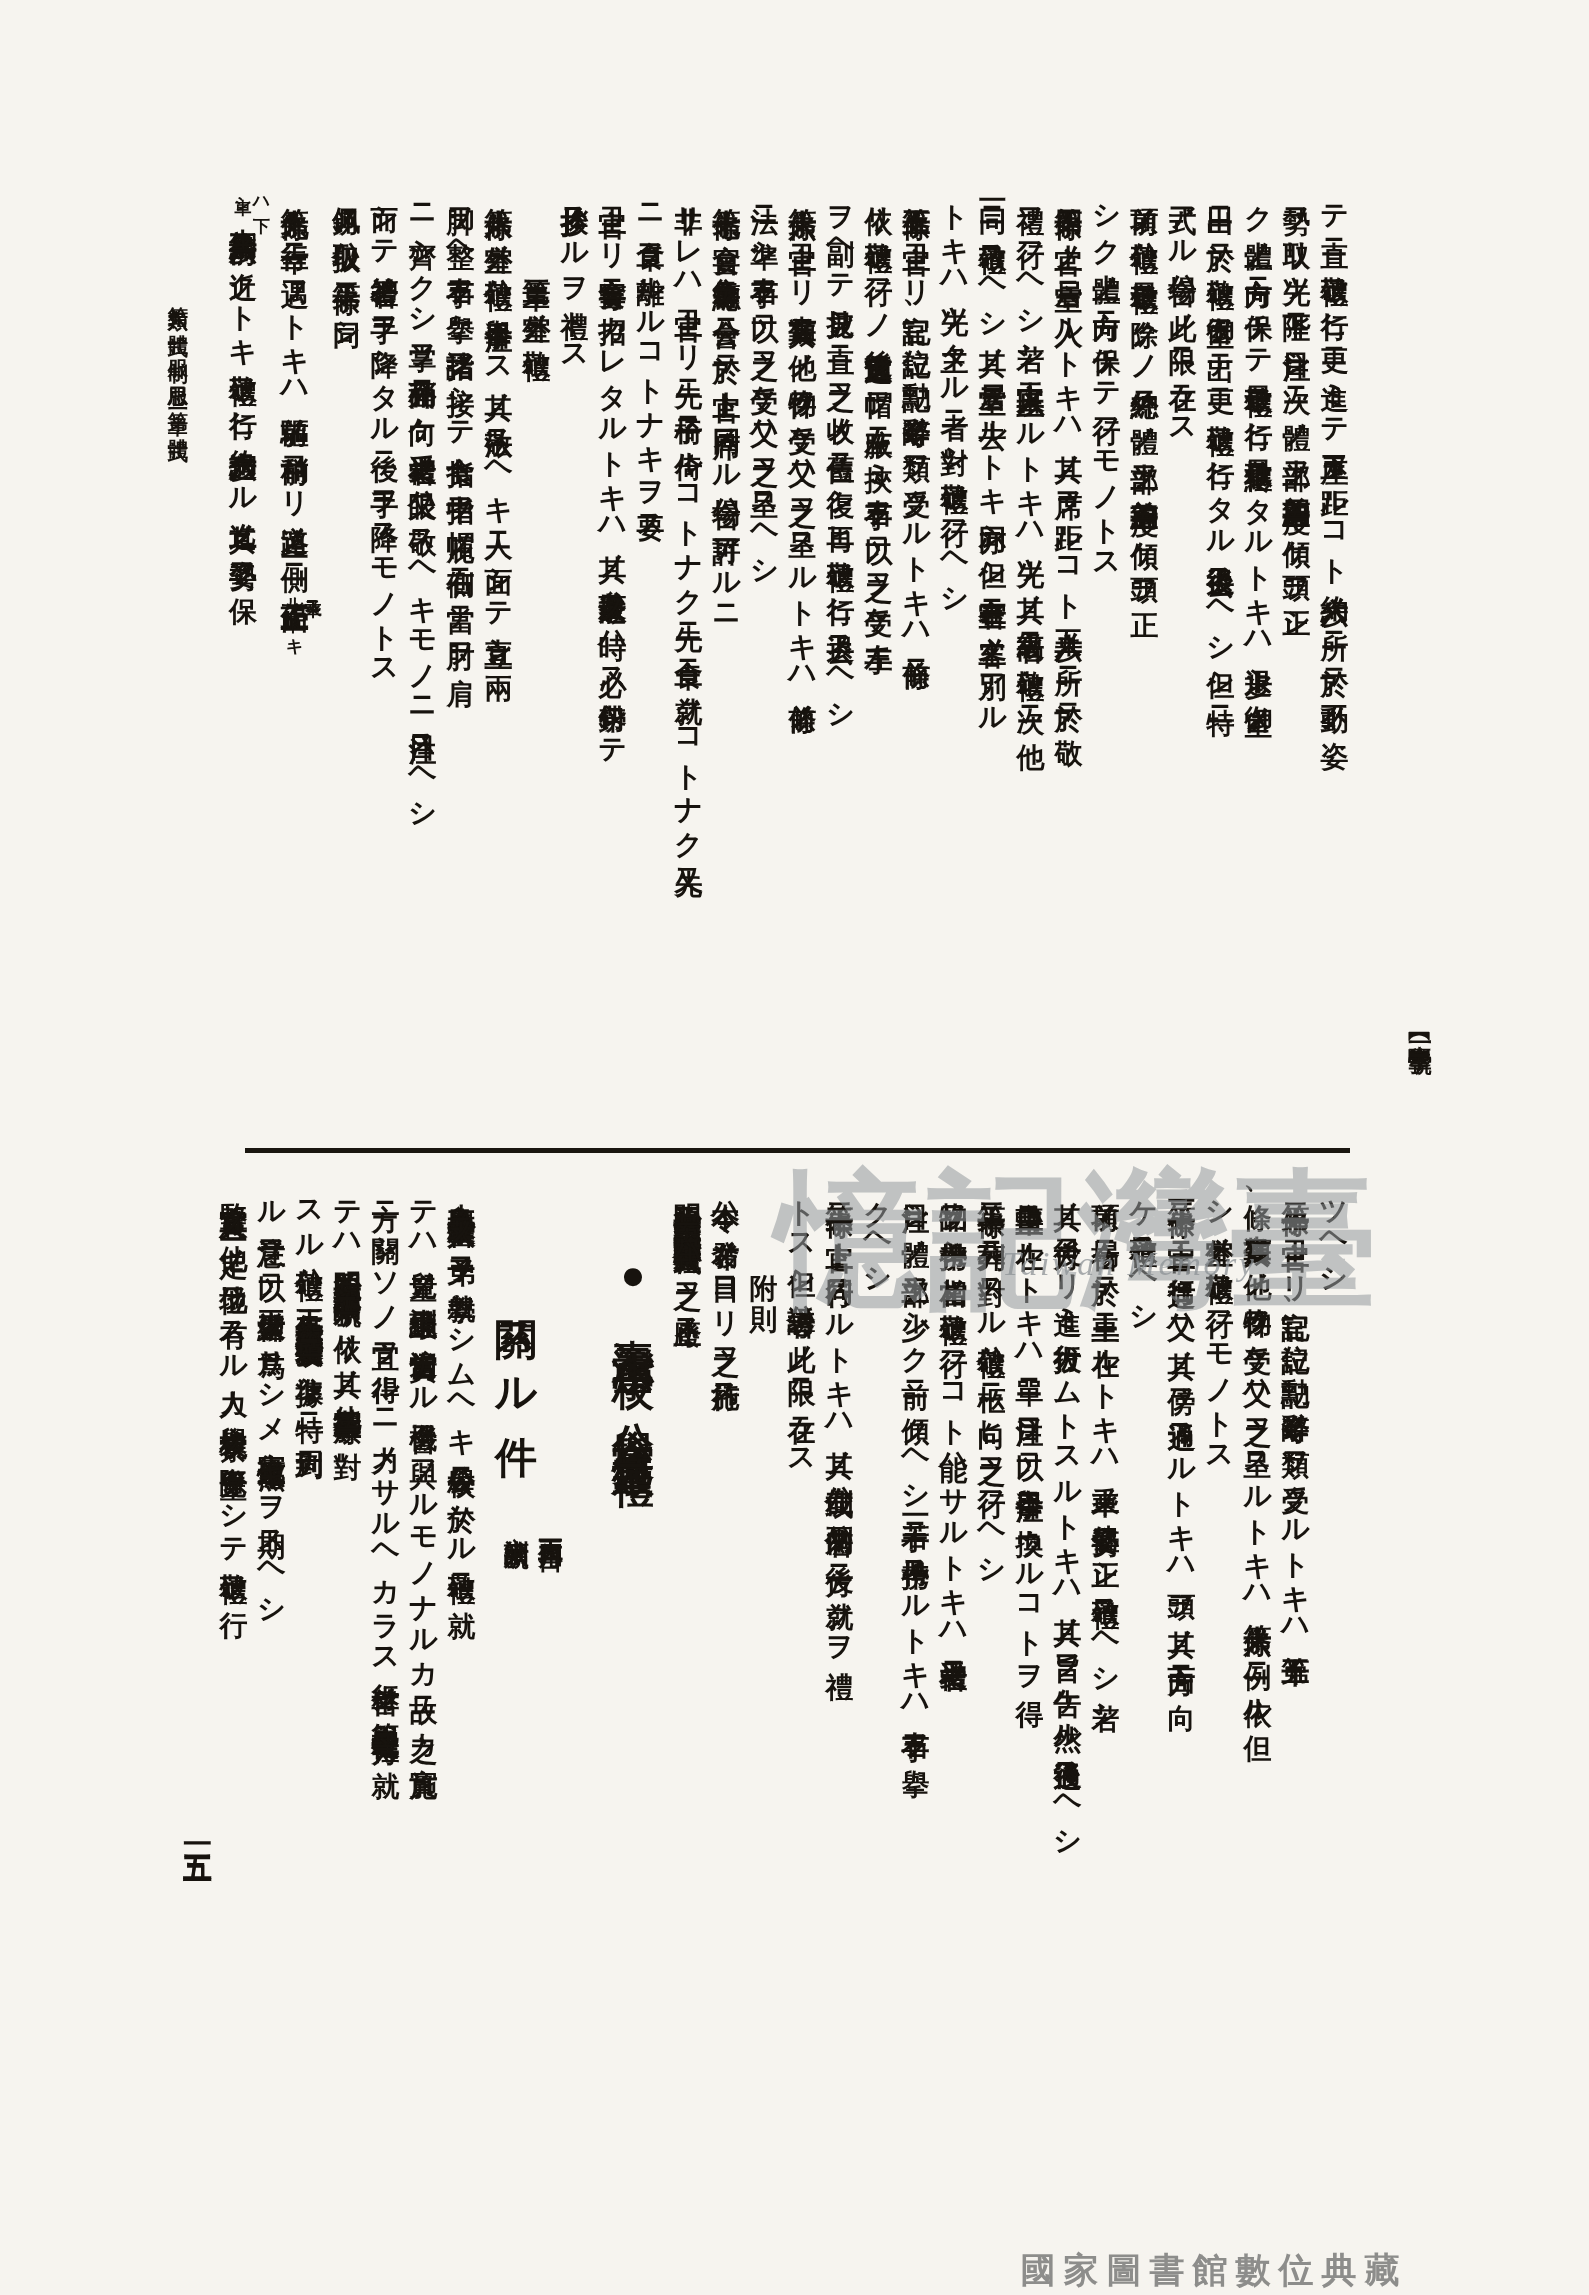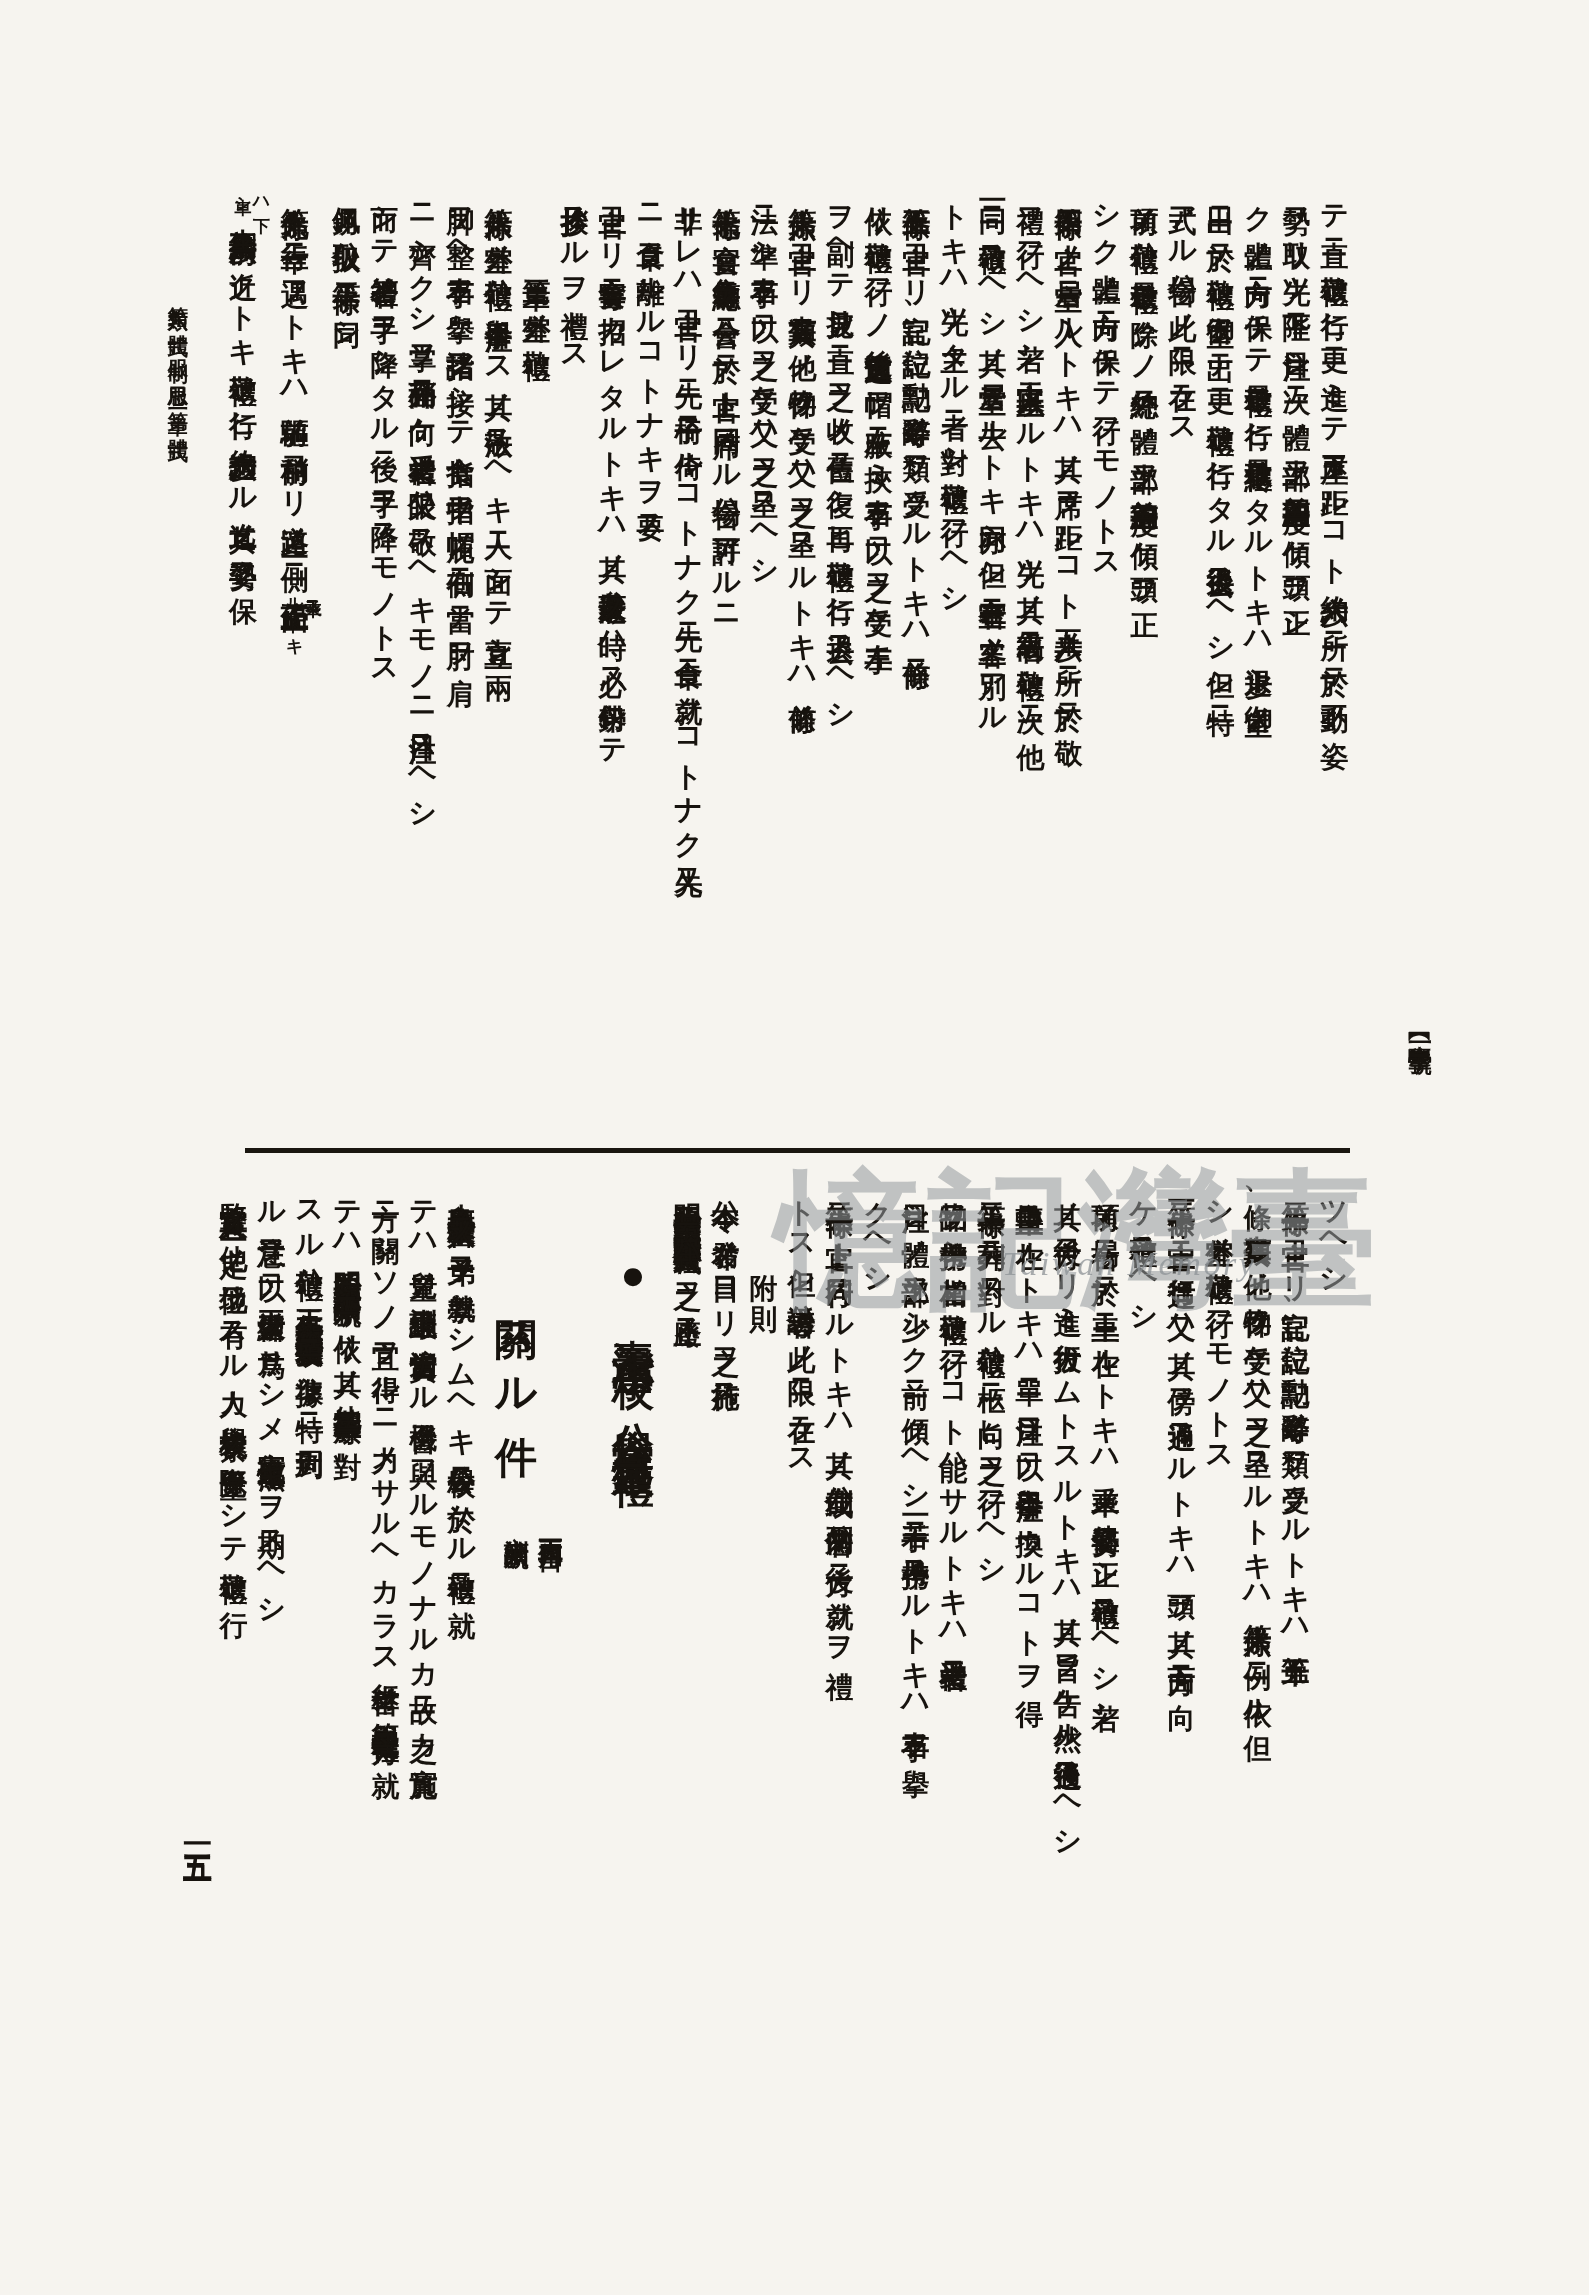--- a/index.html
+++ b/index.html
@@ -195,15 +195,16 @@
         <span>臺</span>
         <span>灣</span>
         <span>記</span>
         <span>憶</span>
       </div>
     <div class="stamp-latin">Taiwan Memory</div>
   </div>
 
   <div class="page-number">一五五</div>
 
+  <div class="bottom-watermark">國家圖書館數位典藏</div>
 
 </div>
 
 
 </body></html>

